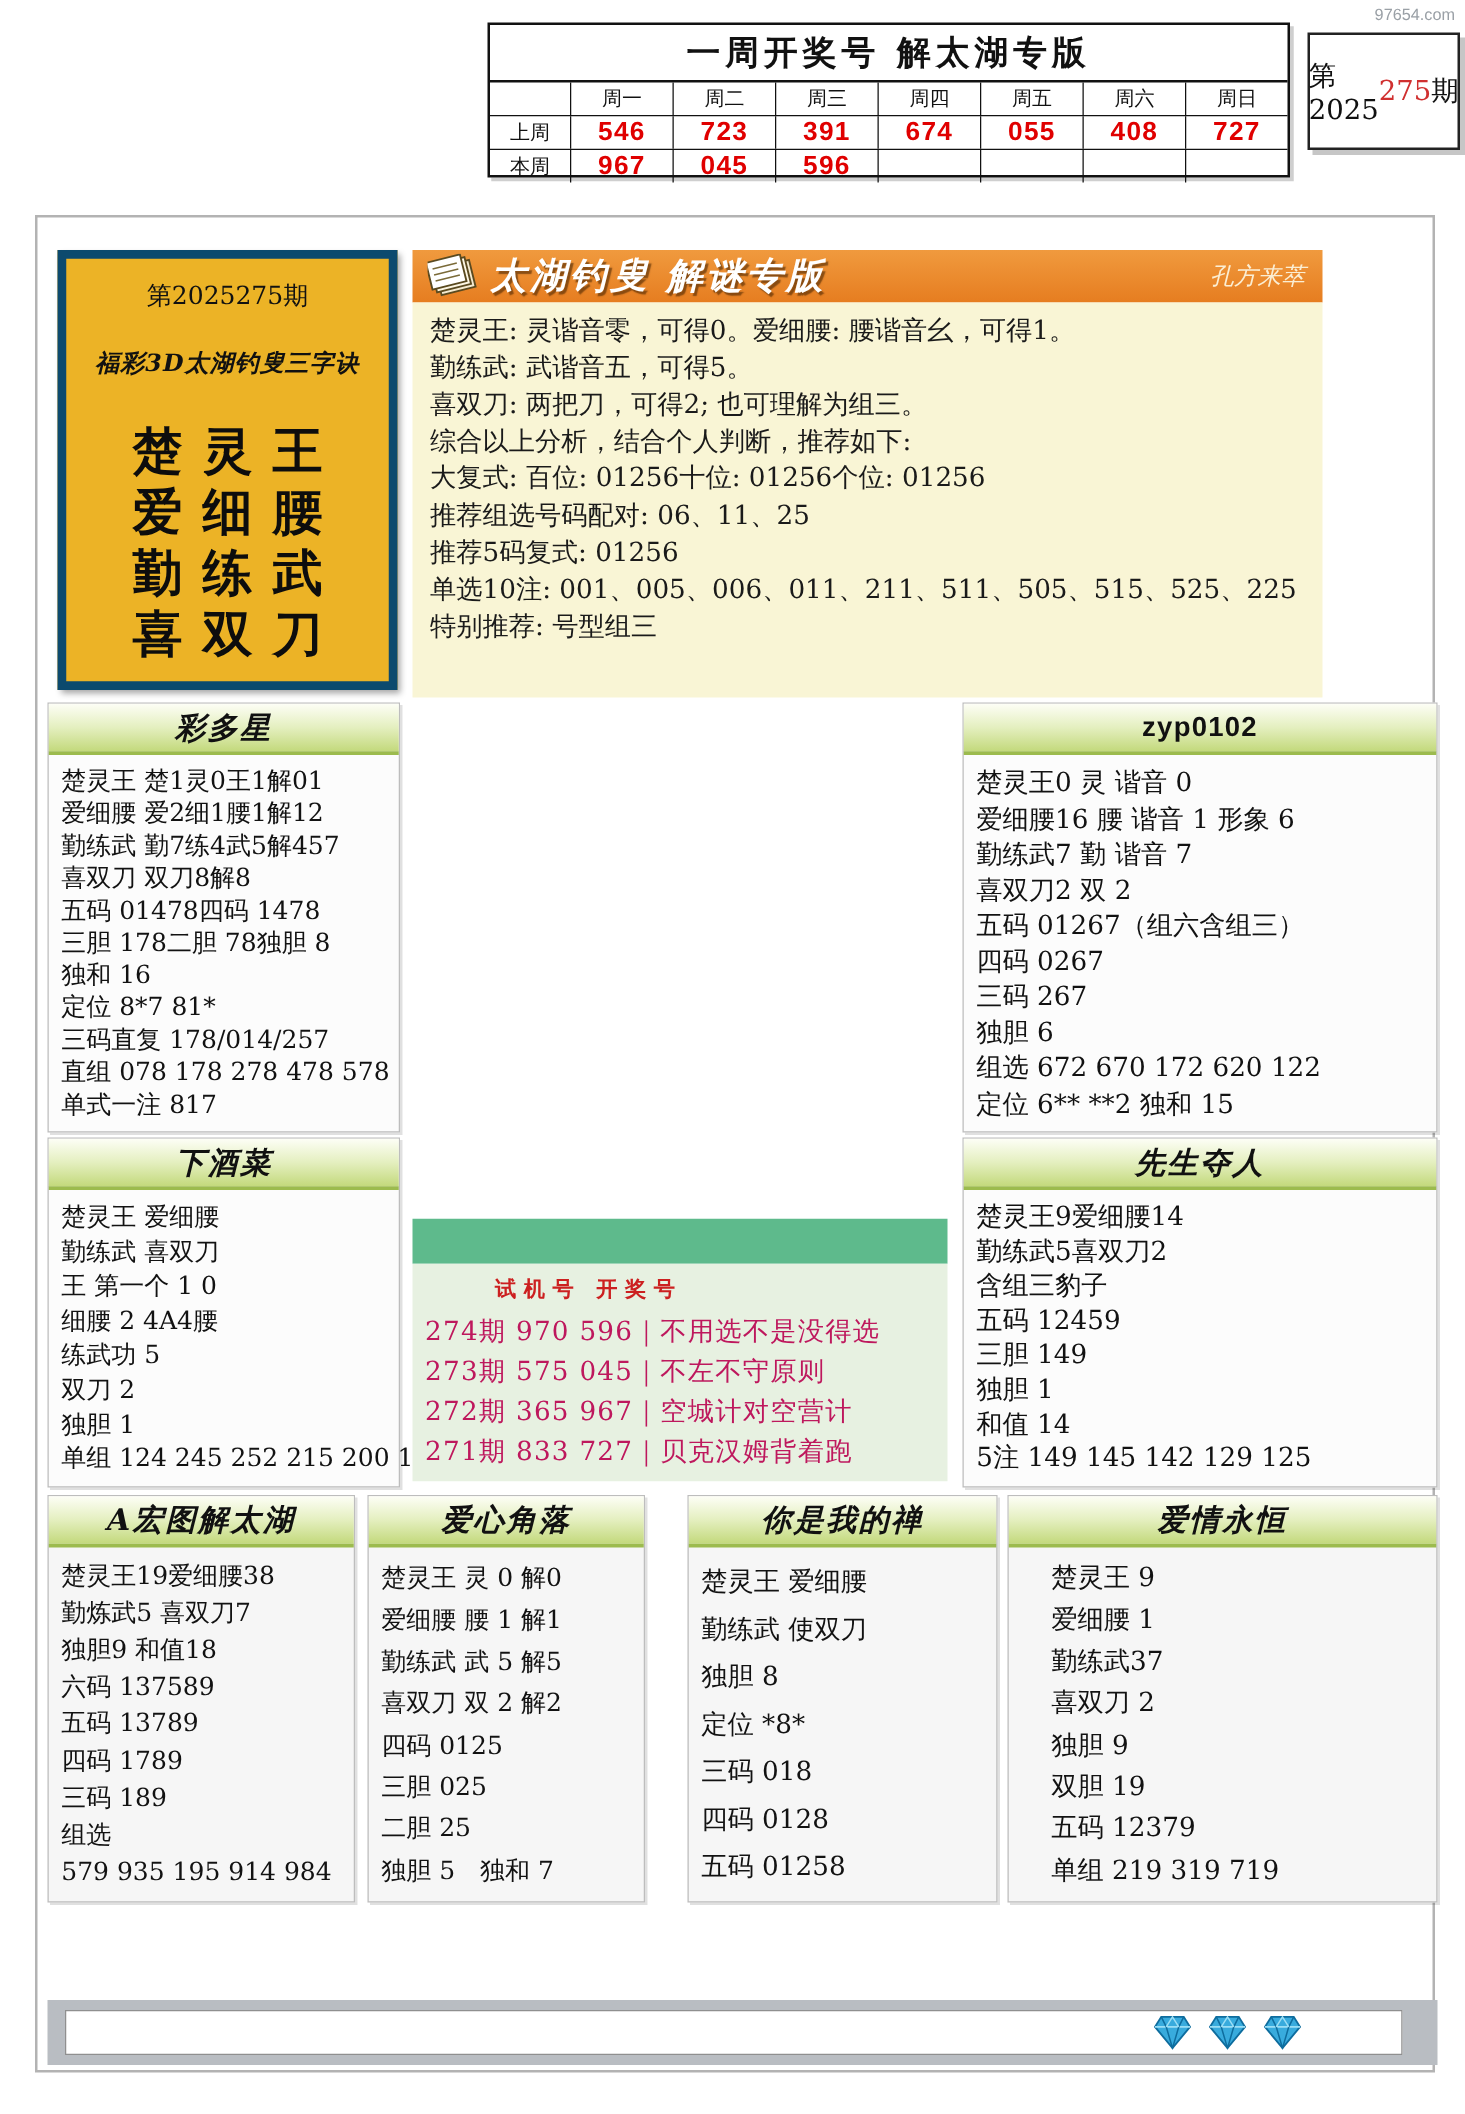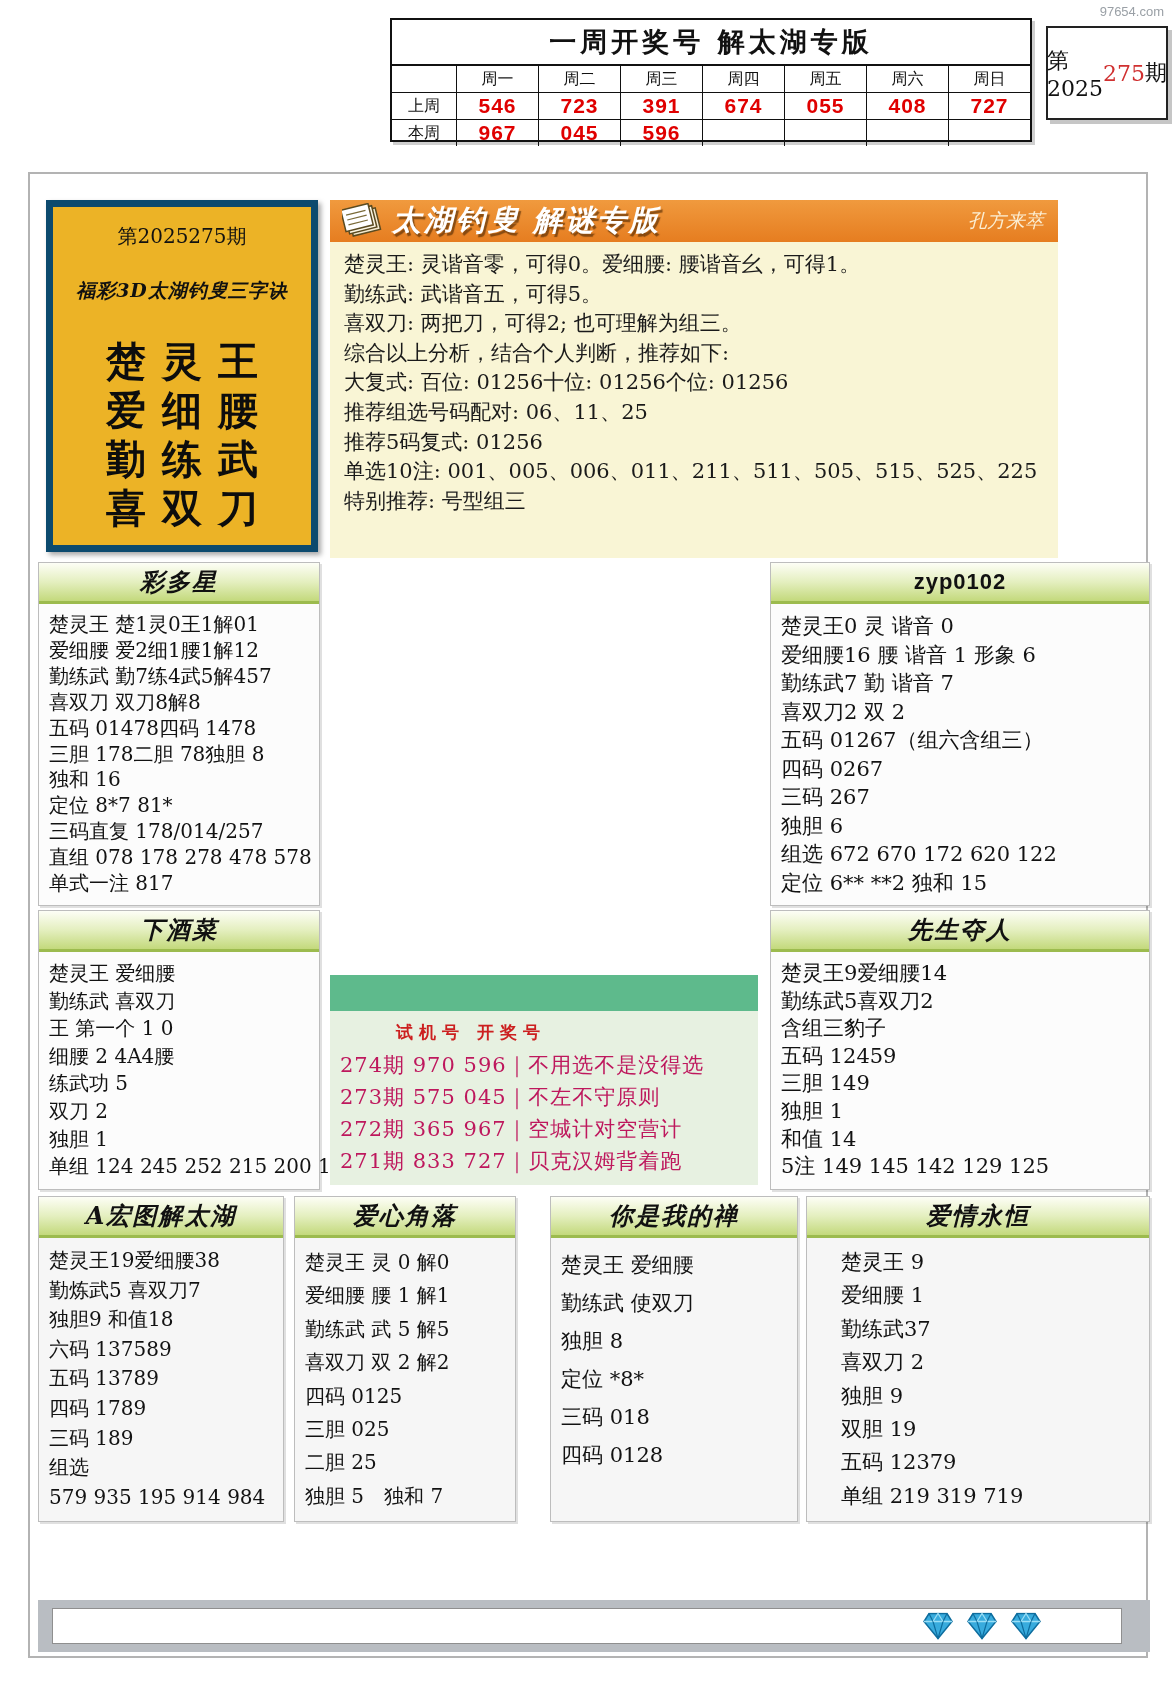--- a/index.html
+++ b/index.html
@@ -281,20 +281,21 @@
 
   <div class="panel bottom-panel" id="p-chan">
     <div class="panel-header">你是我的禅</div>
     <div class="panel-body">
         <div class="pline">楚灵王 爱细腰</div>
         <div class="pline">勤练武 使双刀</div>
         <div class="pline">独胆 8</div>
         <div class="pline">定位 *8*</div>
         <div class="pline">三码 018</div>
         <div class="pline">四码 0128</div>
+        <div class="pline">五码 01258</div>
       </div>
   </div>
 
   <div class="panel bottom-panel" id="p-aqyh">
     <div class="panel-header">爱情永恒</div>
     <div class="panel-body">
         <div class="pline">楚灵王 9</div>
         <div class="pline">爱细腰 1</div>
         <div class="pline">勤练武37</div>
         <div class="pline">喜双刀 2</div>

